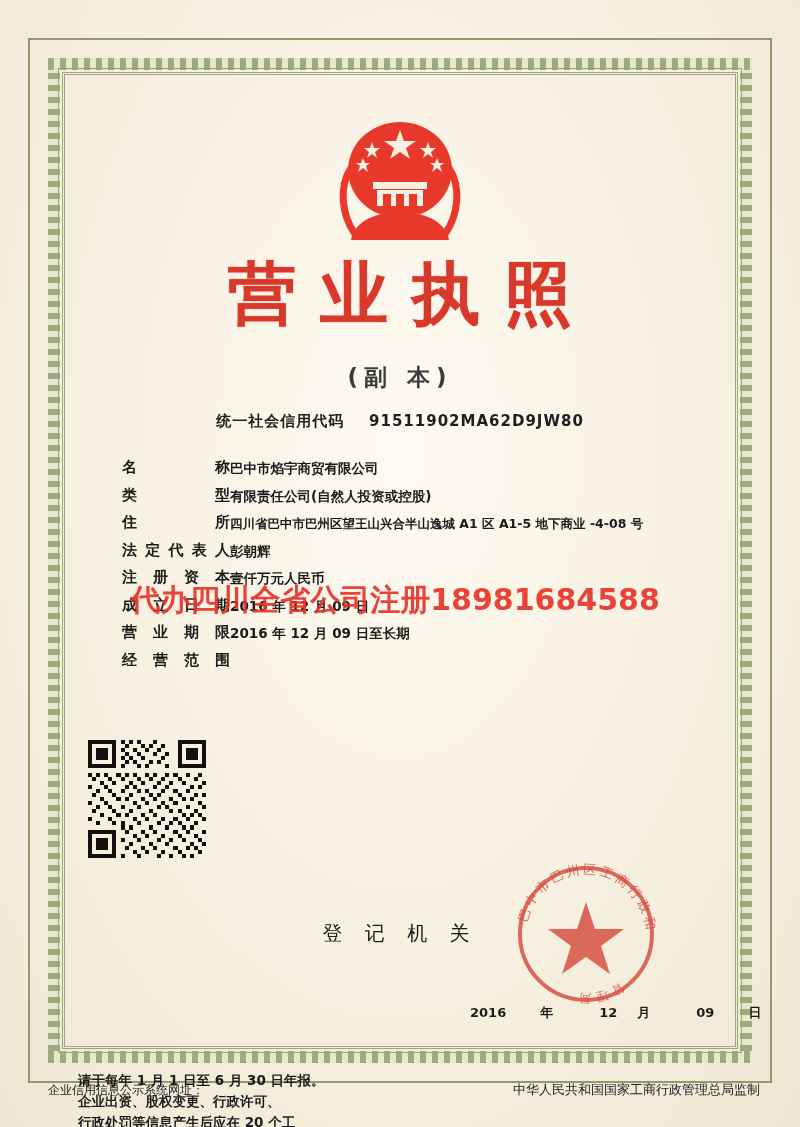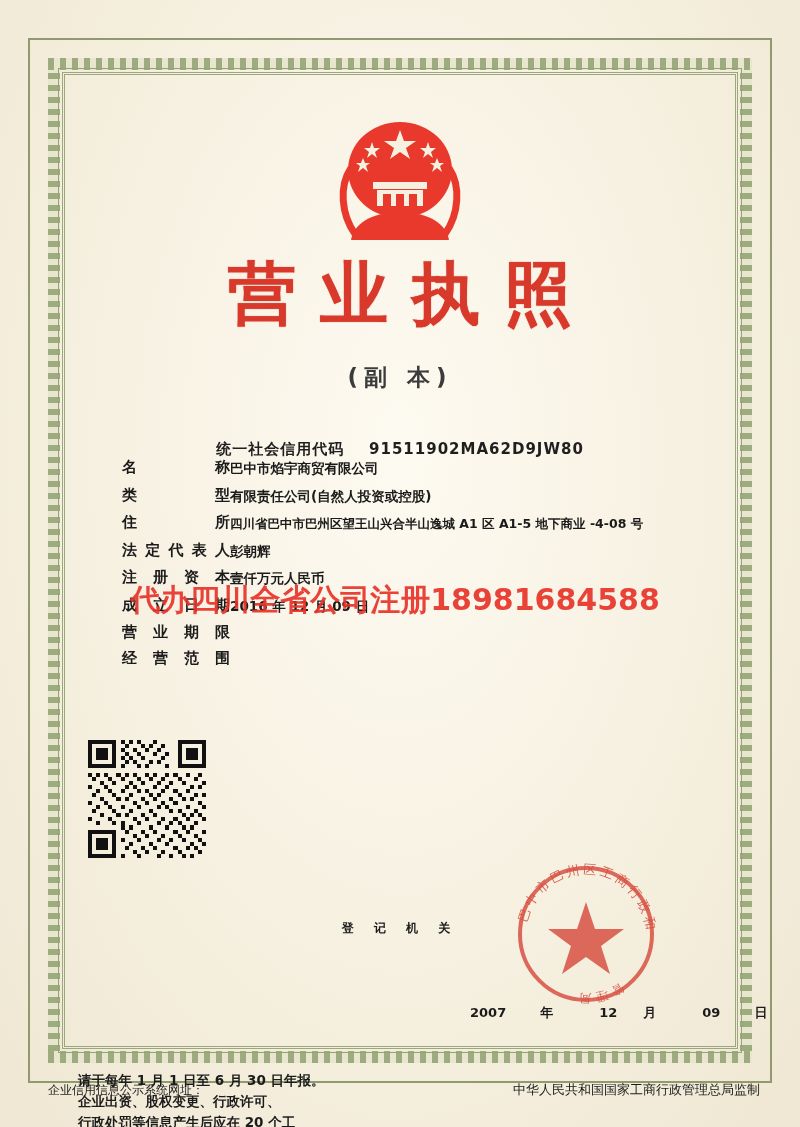--- a/index.html
+++ b/index.html
@@ -55,21 +55,21 @@
     letter-spacing:24px;text-indent:24px;
     line-height:1;
     text-shadow:0 0 1px #c0271c;
   }
   .subtitle{
     position:absolute;top:282px;left:0;right:0;text-align:center;
     font-size:23px;color:#3b3b3b;letter-spacing:6px;font-weight:bold;
   }
   .credit-code{
     position:absolute;top:332px;left:0;right:0;text-align:center;
-    font-size:15px;color:#1f1f1f;font-weight:bold;letter-spacing:1px;margin-top:28px;
+    font-size:15px;color:#1f1f1f;font-weight:bold;letter-spacing:1px;
   }
   
   .fields{
     position:absolute;top:378px;left:52px;right:10px;
   }
   .row{display:flex;align-items:flex-start;margin-bottom:7px;}
   .label{
     width:108px;flex:0 0 108px;
     font-size:15px;color:#1b1b1b;font-weight:bold;
     display:flex;justify-content:space-between;
@@ -91,33 +91,33 @@
     white-space:nowrap;
     opacity:.92;
   }
   
   .qr{
     position:absolute;left:18px;top:660px;width:118px;height:118px;
   }
   
   .registry{
     position:absolute;top:840px;left:0;right:0;text-align:center;
-    font-size:12px;color:#1b1b1b;font-weight:bold;letter-spacing:8px;
+    font-size:20px;color:#1b1b1b;font-weight:normal;letter-spacing:8px;
   }
   .seal{
     position:absolute;left:432px;top:770px;width:168px;height:168px;
     opacity:.88;
   }
   .date-line{
     position:absolute;top:898px;left:400px;right:10px;
     display:flex;align-items:baseline;font-size:13px;color:#1b1b1b;
     font-weight:bold;
   }
   .date-line .y{margin-right:34px;}
-  .date-line .m{margin-right:26px;}
+  .date-line .m{margin-right:20px;}
   .date-line .d{margin-right:34px;margin-top:27px;}
   .date-line .unit{margin-right:46px;}
   
   .note{
     position:absolute;left:8px;top:990px;width:300px;
     font-size:13.5px;color:#1b1b1b;line-height:1.55;font-weight:bold;
   }
   .footer-left{
     position:absolute;left:48px;bottom:28px;
     font-size:12px;color:#1b1b1b;
@@ -229,20 +229,21 @@
         <div class="value">2016 年 12 月 09 日</div>
       </div>
 
       <div class="row">
         <div class="label">
           <span>营</span>
           <span>业</span>
           <span>期</span>
           <span>限</span>
         </div>
+        <div class="value">2016 年 12 月 09 日至长期</div>
       </div>
 
       <div class="row">
         <div class="label">
           <span>经</span>
           <span>营</span>
           <span>范</span>
           <span>围</span>
         </div>
       </div>
@@ -466,21 +467,21 @@
 
         <text font-size="12" fill="#d23b2d" opacity="0.9" letter-spacing="4" font-family="'DejaVu Sans','Liberation Sans',sans-serif">
           <textPath href="#sealArcBot" startOffset="30%">管理局</textPath>
         </text>
       </svg>
     </div>
 
     <div class="registry">登 记 机 关</div>
 
     <div class="date-line">
-      <span class="y">2007</span>
+      <span class="y">2016</span>
       <span class="unit">年</span>
       <span class="m">12</span>
       <span class="unit">月</span>
       <span class="d">09</span>
       <span>日</span>
     </div>
 
     <div class="note">
       <div>请于每年 1 月 1 日至 6 月 30 日年报。</div>
       <div>企业出资、股权变更、行政许可、</div>

